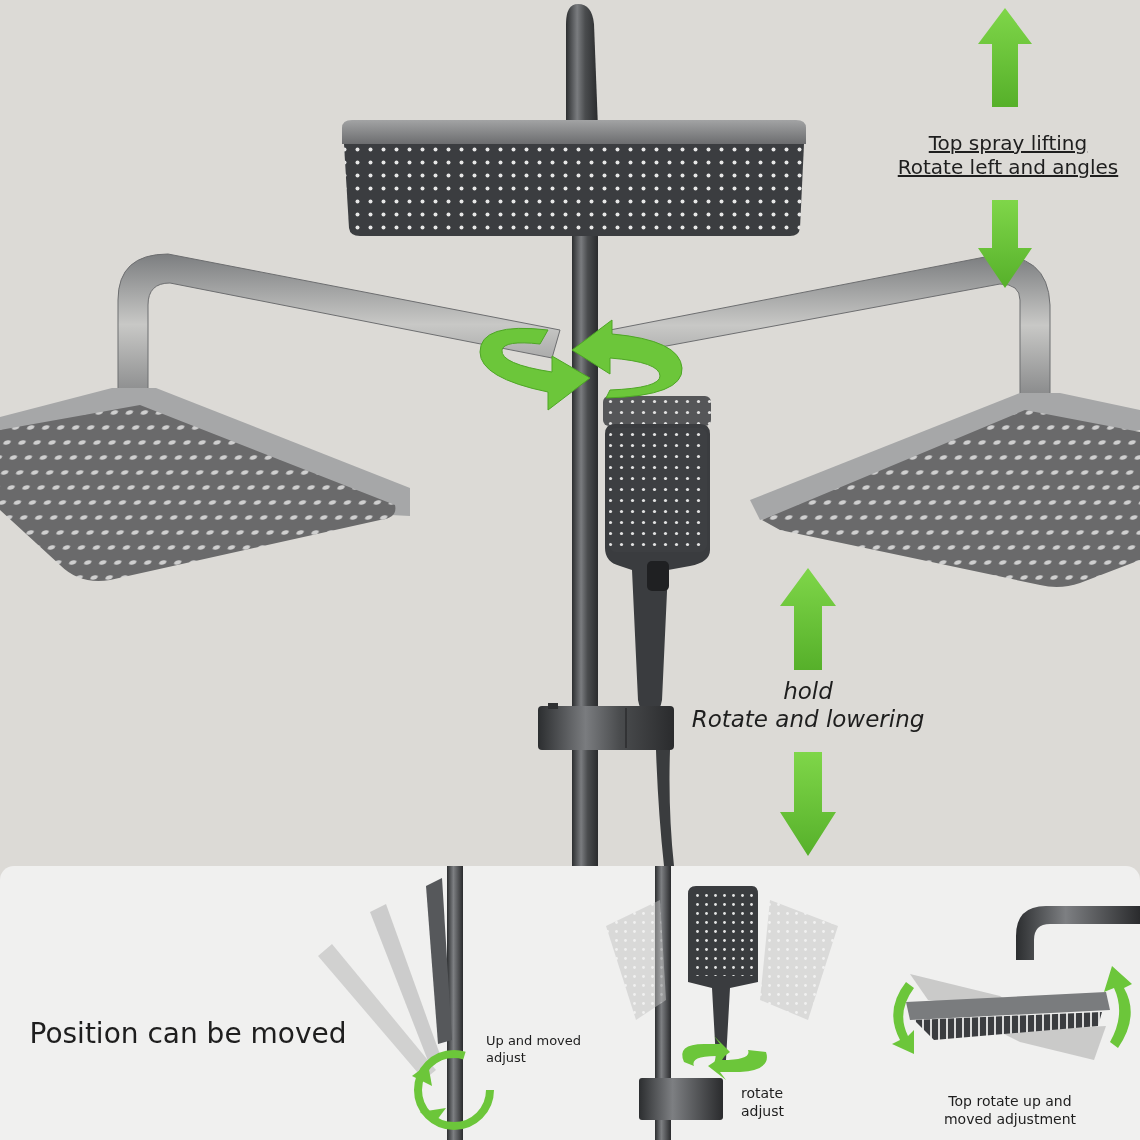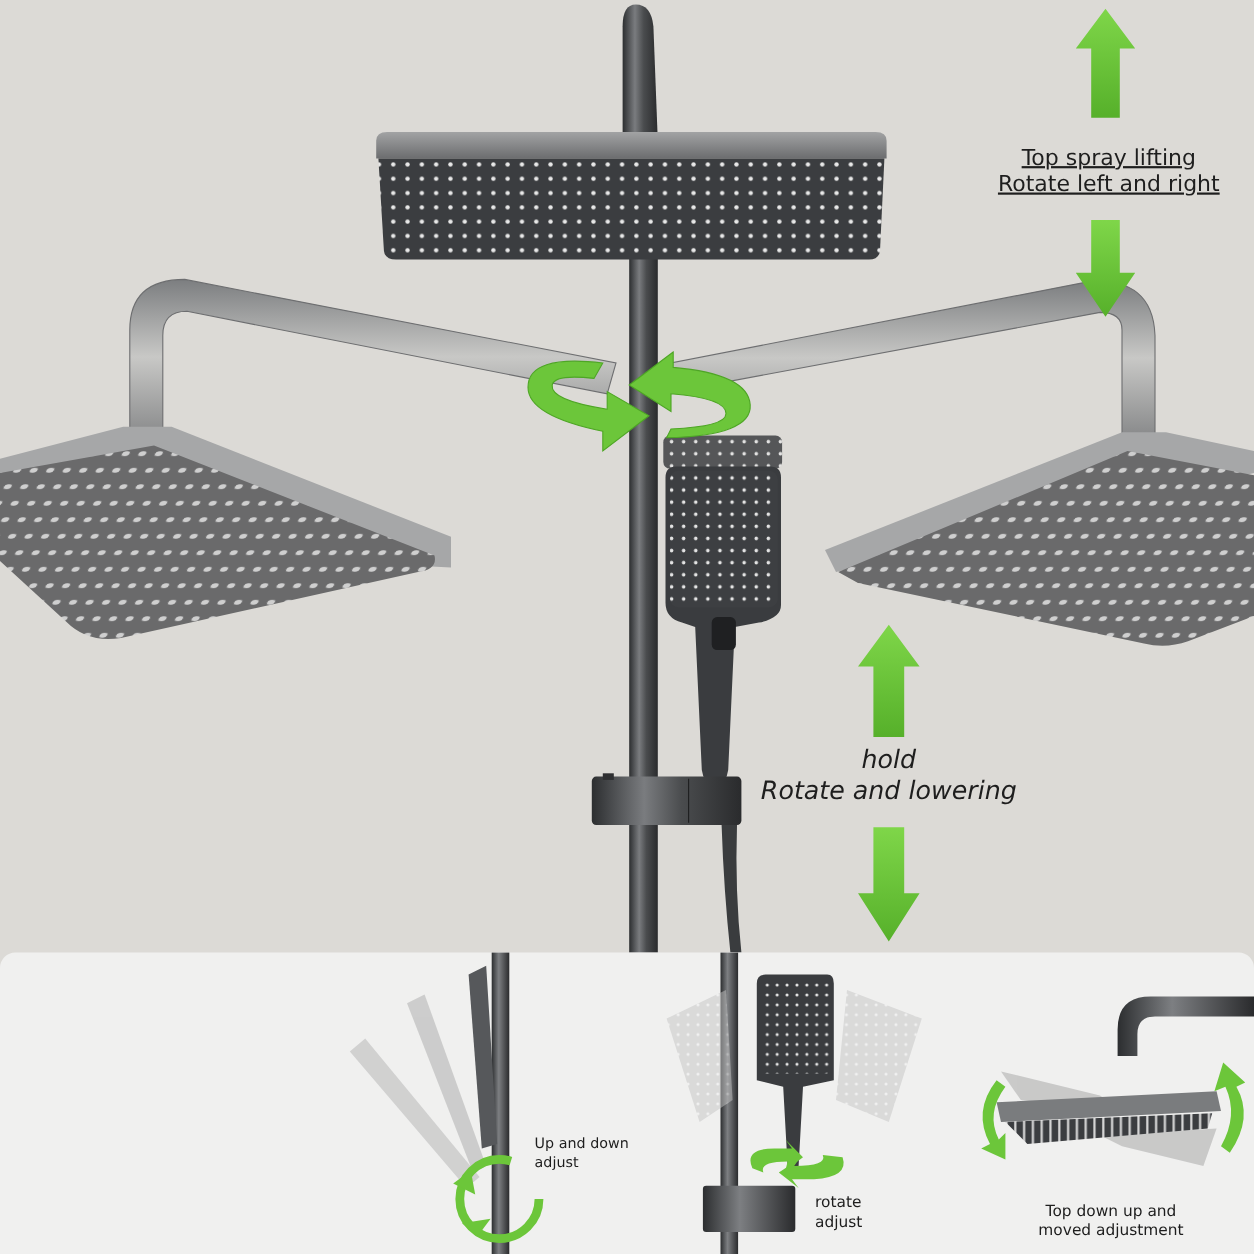--- a/index.html
+++ b/index.html
@@ -113,21 +113,21 @@
     <g>
       <polygon points="808,568 836,606 822,606 822,670 794,670 794,606 780,606" fill="url(#greenGrad)"></polygon>
     </g>
     <g>
       <polygon points="794,752 822,752 822,812 836,812 808,856 780,812 794,812" fill="url(#greenGrad)"></polygon>
     </g>
   </svg>
 
   <div class="label lbl-top">
     <div>Top spray lifting</div>
-    <div>Rotate left and right</div>
+    <div>Rotate left and angles</div>
   </div>
 
   <div class="label lbl-hold">
     <div>hold</div>
     <div>Rotate and lowering</div>
   </div>
 
   <div class="panel"></div>
 
   <svg class="art" width="1140" height="1140" viewBox="0 0 1140 1140">
@@ -183,30 +183,31 @@
         <path d="M1000 1032 L1106 1026 L1094 1060 L1020 1042 Z" fill="#9b9b9b"></path>
       </g>
       <path d="M906 1002 L1106 992 L1110 1010 L910 1020 Z" fill="#7a7c7e"></path>
       <path d="M914 1020 L1102 1012 L1098 1026 L934 1040 Z" fill="url(#stripes)"></path>
       <path d="M906 982 Q884 1010 900 1040 L892 1044 L914 1054 L914 1030 L908 1036 Q896 1012 914 988 Z" fill="#6cc63a"></path>
       <path d="M1118 1048 Q1140 1016 1124 988 L1132 984 L1112 966 L1104 992 L1114 988 Q1126 1014 1110 1042 Z" fill="#6cc63a"></path>
     </g>
   </svg>
 
   <div class="label lbl-position">
+    <div>Position can be moved</div>
   </div>
 
   <div class="label lbl-updown">
-    <div>Up and down</div>
+    <div>Up and moved</div>
     <div>adjust</div>
   </div>
 
   <div class="label lbl-rotate">
     <div>rotate</div>
     <div>adjust</div>
   </div>
 
   <div class="label lbl-topspray">
-    <div>Top down up and</div>
+    <div>Top rotate up and</div>
     <div>moved adjustment</div>
   </div>
 
 </div>
 
 </body></html>

